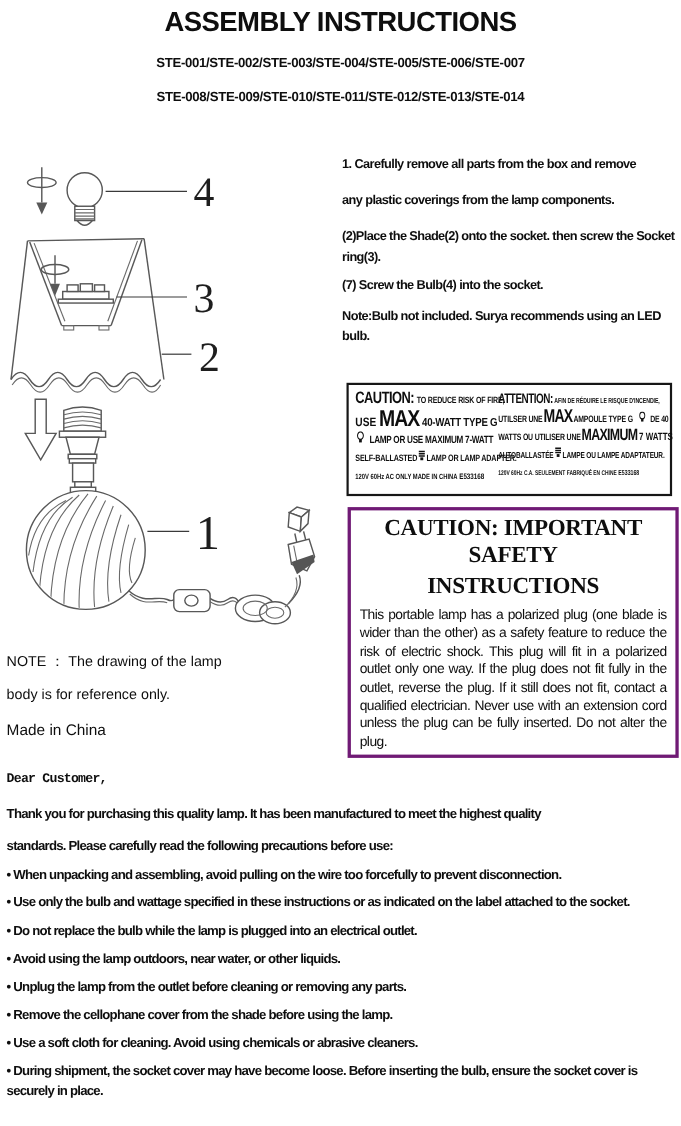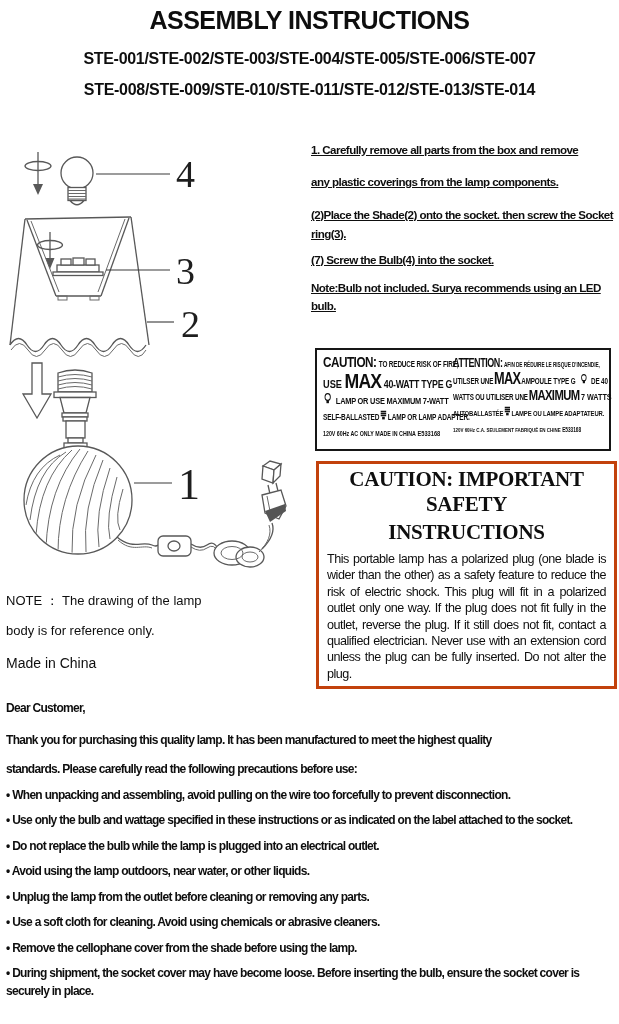--- a/index.html
+++ b/index.html
@@ -1,27 +1,27 @@
 <!DOCTYPE html>
 <html><head>
 <meta charset="utf-8">
 <style>
   html,body{margin:0;padding:0;background:#fff;}
   .page{position:relative;width:619px;height:1024px;background:#ffffff;overflow:hidden;
         font-family:"Liberation Sans",sans-serif;color:#0e0e0e;}
   .title{position:absolute;top:6px;left:0;right:0;text-align:center;
          font-size:25px;font-weight:bold;letter-spacing:-0.5px;}
-  .models{position:absolute;left:0;right:0;text-align:center;font-size:16px;
+  .models{position:absolute;left:0;right:0;text-align:center;font-size:12px;
           font-weight:bold;letter-spacing:-0.3px;white-space:nowrap;}
   .m1{top:50px}.m2{top:81px}
 
   .diagram{position:absolute;left:0;top:132px;}
 
   .steps{position:absolute;left:311px;top:141px;width:308px;}
-  .steps p{margin:0;font-size:11.6px;font-weight:bold;line-height:18.5px;letter-spacing:-0.55px;text-decoration:underline;}
+  .steps p{margin:0;font-size:11.6px;font-weight:bold;line-height:18.5px;letter-spacing:-0.55px;}
   .s1a{white-space:nowrap;margin-bottom:13px !important;}
   .s1b{white-space:nowrap;margin-bottom:15px !important;}
   .s2{margin-bottom:8px !important;}
   .s3{white-space:nowrap;margin-bottom:9px !important;}
 
   .wlabel{position:absolute;left:315px;top:348px;width:296px;height:103px;
           border:2px solid #161616;box-sizing:border-box;display:flex;
           padding:4px 3px 4px 6px;background:#fff;}
   .lab-col{display:flex;flex-direction:column;justify-content:flex-start;}
   .lab-en{width:46%;}.lab-fr{width:54%;}
@@ -41,35 +41,35 @@
   .l3t{font-size:9.5px;letter-spacing:-0.3px;}
   .l4t{font-size:8.4px;letter-spacing:-0.2px;}
   .l5t{font-size:6.8px;} .l5b{font-size:7.3px;margin-left:2px;}
   .fr2{font-size:8.4px;letter-spacing:-0.2px;margin-right:1px;}
   .f7w{font-size:9.6px;}
   .fr4{font-size:7.9px;letter-spacing:-0.2px;}
   .fr5{font-size:6.2px;} .fr5b{font-size:6.6px;margin-left:2px;}
   .lic{display:inline-block;vertical-align:-1px;margin:0 1px;line-height:0;}
 
   .safety{position:absolute;left:316px;top:461px;width:301px;min-height:205px;
-          border:3px solid #c2410c;box-sizing:border-box;padding:3px 8px 4px;background:#fff;}
+          border:3px solid #701a75;box-sizing:border-box;padding:3px 8px 4px;background:#fff;}
   .safety-h{font-family:"Liberation Serif",serif;font-weight:bold;text-align:center;
             font-size:21px;line-height:25px;letter-spacing:-0.3px;margin:0;}
   .safety-h2{margin-top:3px;}
   .safety-body{margin:6px 0 0;font-size:12.6px;font-weight:normal;line-height:16.4px;
                text-align:justify;letter-spacing:-0.5px;}
 
   .noteblk{position:absolute;left:6px;top:592px;width:300px;font-weight:normal;font-size:13px;}
   .noteblk div{line-height:18px;}
   .note1{margin-bottom:12px;white-space:nowrap;}
   .madein{margin-top:14px;font-size:14px;}
 
   .letter{position:absolute;left:6px;top:700px;width:608px;}
   .letter p{margin:0 0 8px;font-size:12px;font-weight:bold;line-height:17.5px;letter-spacing:-0.7px;}
-  .salutation{font-size:14.5px;letter-spacing:-0.3px;margin-bottom:14px !important;}
+  .salutation{font-size:14.5px;letter-spacing:-0.3px;margin-bottom:14px !important;font-family:Liberation Mono, monospace;}
   .intro1{white-space:nowrap;margin-bottom:12px !important;}
 
   .plabel{font-family:"Liberation Serif",serif;font-size:38px;fill:#1e1e1e;}
   .plabel1{font-size:44px;}
   .ln{stroke:#3a3a3a;stroke-width:1.1;}
   .art{stroke:#585858;fill:none;stroke-width:1.3;}
   .artw{stroke:#585858;fill:#ffffff;stroke-width:1.3;}
   .thin{stroke:#6a6a6a;stroke-width:1;fill:none;}
 </style>
 </head>
@@ -268,18 +268,18 @@
 
   <div class="letter">
     <p class="salutation">Dear Customer,</p>
     <p class="intro1">Thank you for purchasing this quality lamp. It has been manufactured to meet the highest quality</p>
     <p class="intro2">standards. Please carefully read the following precautions before use:</p>
     <p>• When unpacking and assembling, avoid pulling on the wire too forcefully to prevent disconnection.</p>
     <p>• Use only the bulb and wattage specified in these instructions or as indicated on the label attached to the socket.</p>
     <p>• Do not replace the bulb while the lamp is plugged into an electrical outlet.</p>
     <p>• Avoid using the lamp outdoors, near water, or other liquids.</p>
     <p>• Unplug the lamp from the outlet before cleaning or removing any parts.</p>
+    <p>• Remove the cellophane cover from the shade before using the lamp.</p>
     <p>• Use a soft cloth for cleaning. Avoid using chemicals or abrasive cleaners.</p>
-    <p>• Remove the cellophane cover from the shade before using the lamp.</p>
     <p>• During shipment, the socket cover may have become loose. Before inserting the bulb, ensure the socket cover is securely in place.</p>
   </div>
 
 </div>
 
 </body></html>

